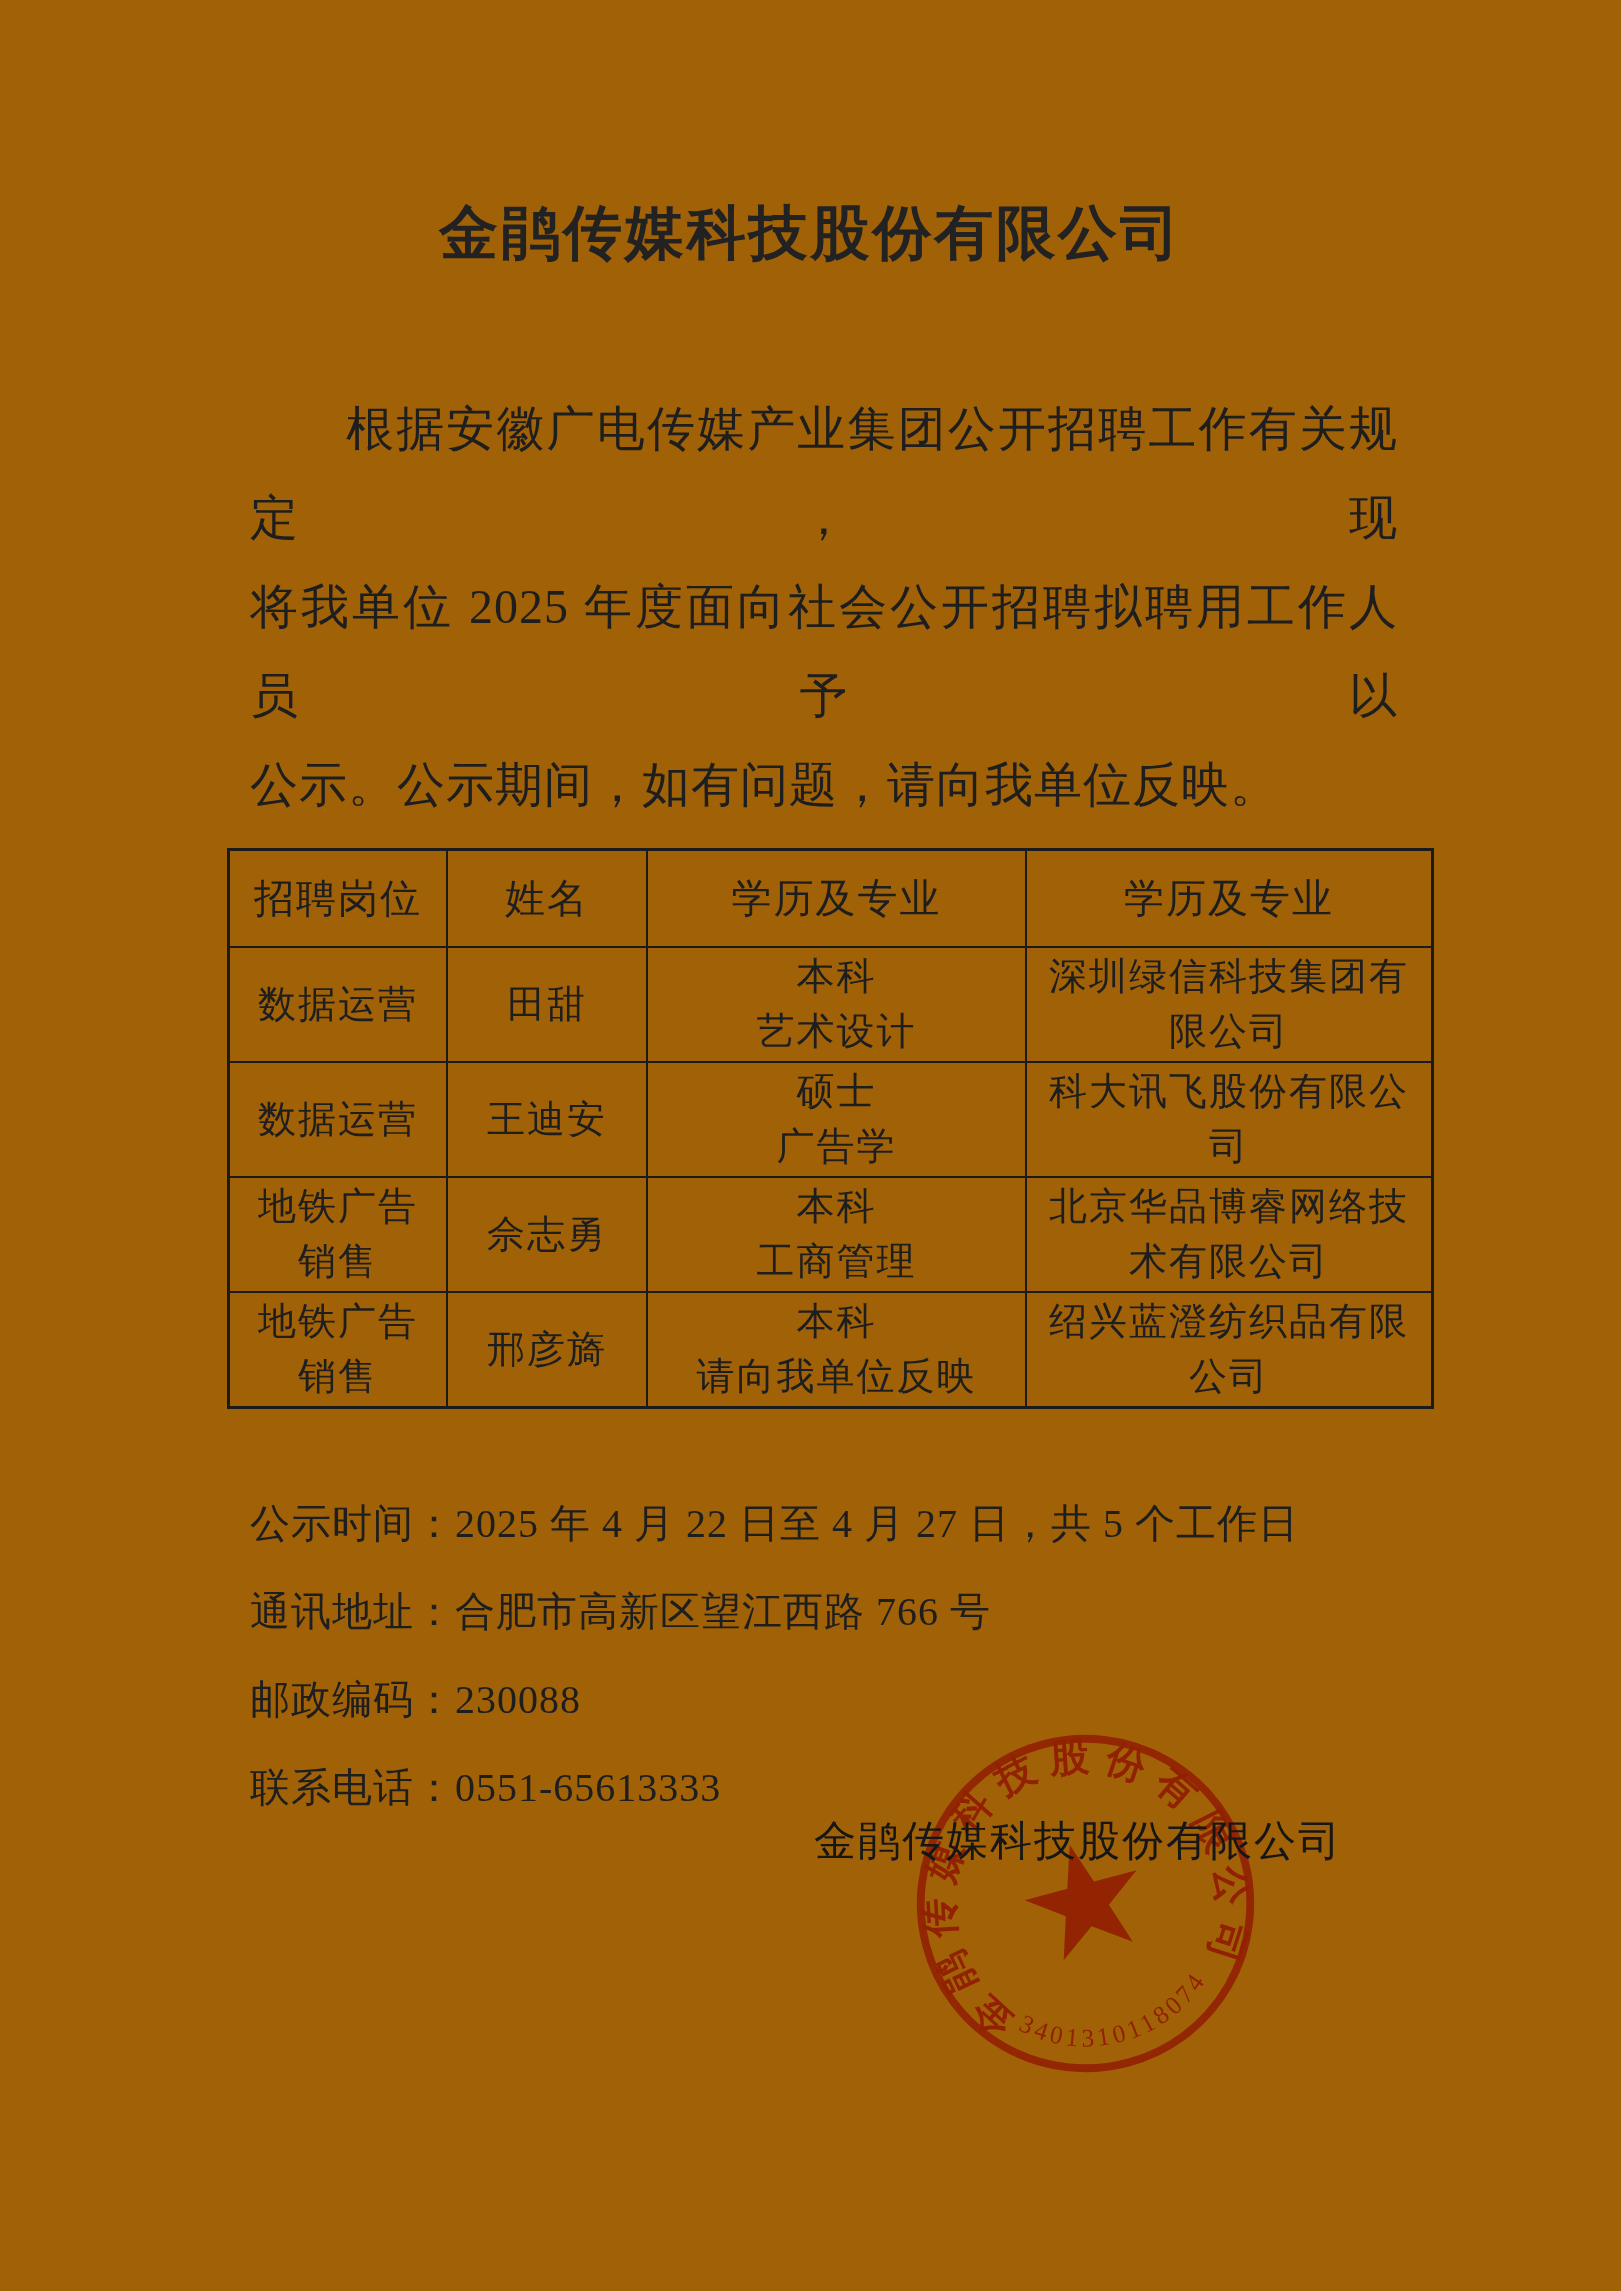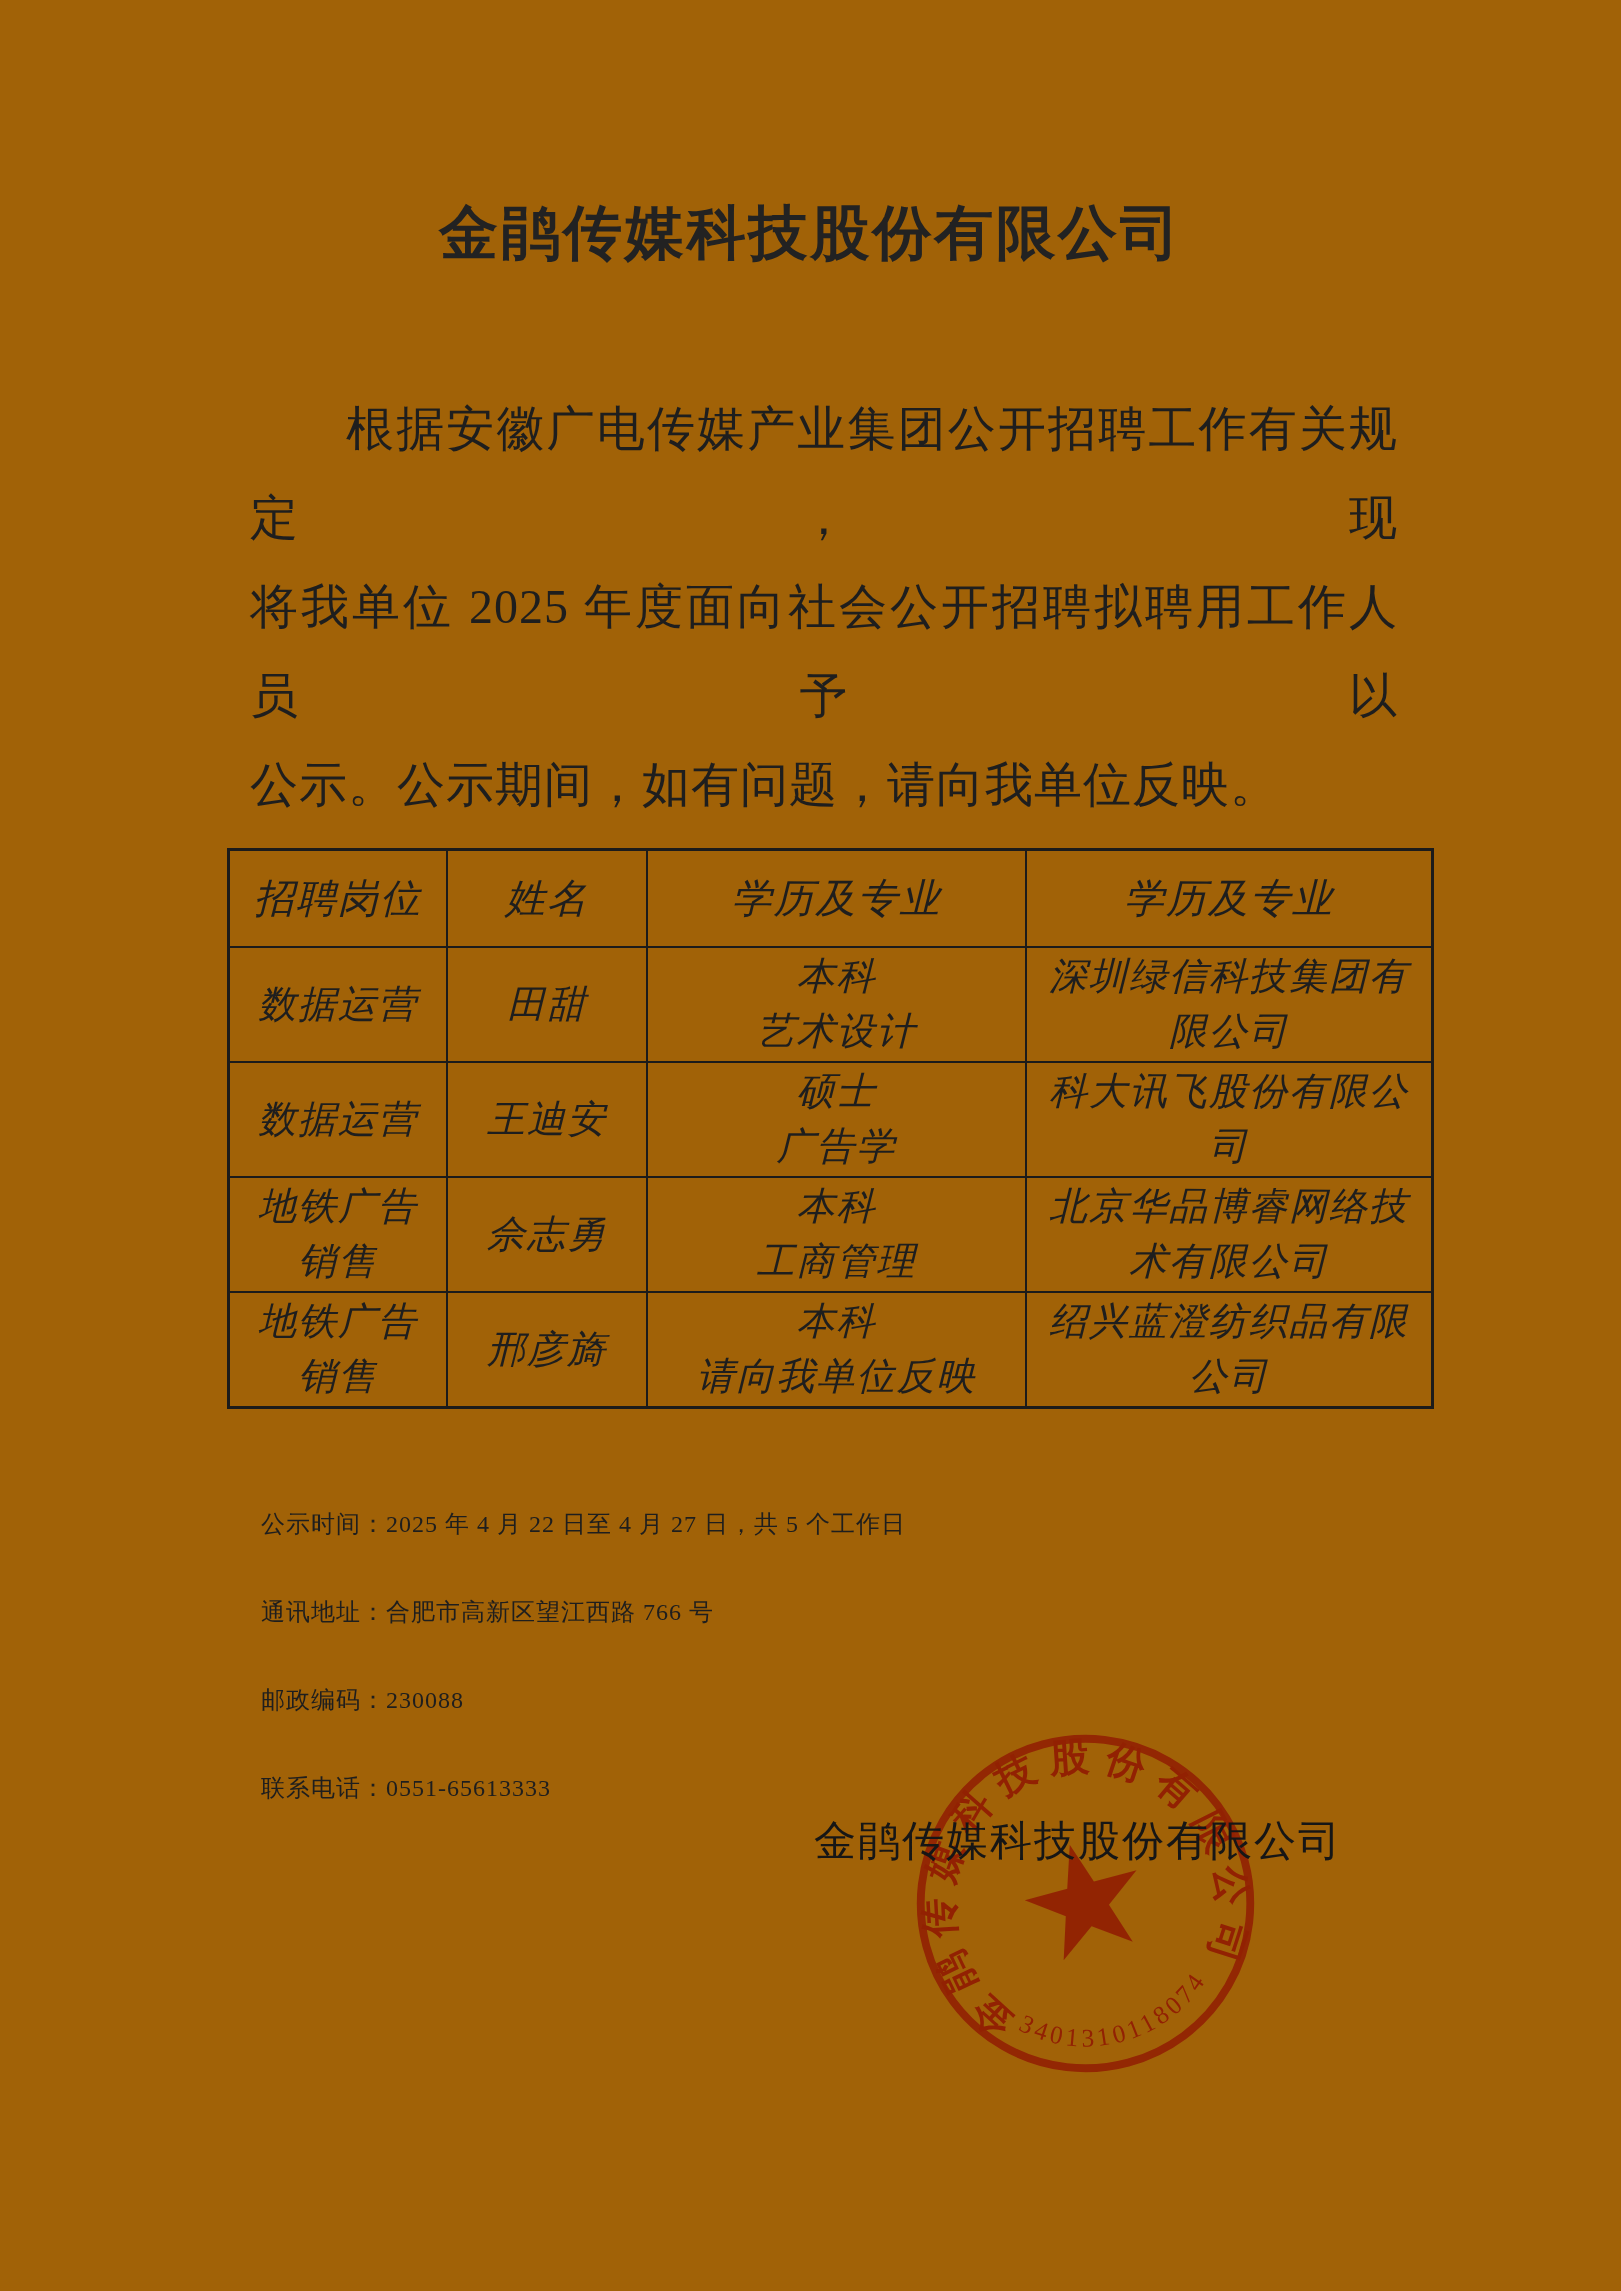--- a/index.html
+++ b/index.html
@@ -27,21 +27,20 @@
     white-space:normal;
   }
   .para-just { text-align:justify; text-align-last:justify; }
   .para-first { text-indent:2em; }
 
   table.candidates {
     margin:18.6px 0 0 227px;
     width:1187px;
     border-collapse:collapse;
     table-layout:fixed;
-    font-style:italic;
   }
   table.candidates, table.candidates th, table.candidates td {
     border:2.9px solid #1b1b1b;
   }
   table.candidates { border-width:3.9px; }
   table.candidates tr { border-top-width:3.9px; border-bottom-width:3.9px; }
   table.candidates th {
     height:93px;
     font-size:40px; font-weight:normal;
     letter-spacing:2px;
@@ -54,21 +53,21 @@
     line-height:55px;
     text-align:center; vertical-align:middle;
     padding:0 9.8px;
   }
   td.col-position { padding:0 19.6px; }
   td.col-employer { padding:0 11.8px; }
   .col-w1 { width:214px; } .col-w2 { width:196px; }
   .col-w3 { width:375px; } .col-w4 { width:402px; }
 
   .footer { margin:71px 0 0 250px; }
-  .footer-line { font-size:24px; line-height:88px; letter-spacing:1px;margin-left:11px; }
+  .footer-line { font-size:40px; line-height:88px; letter-spacing:1px; }
 
   .sign-company, .sign-date {
     position:absolute; left:794px; width:568px;
     text-align:center; font-size:42px; letter-spacing:2px;
     z-index:3; color:#161616;
   }
   .sign-company { top:1813px; }
   .sign-date   { top:1923px; }
 
   .stamp {

